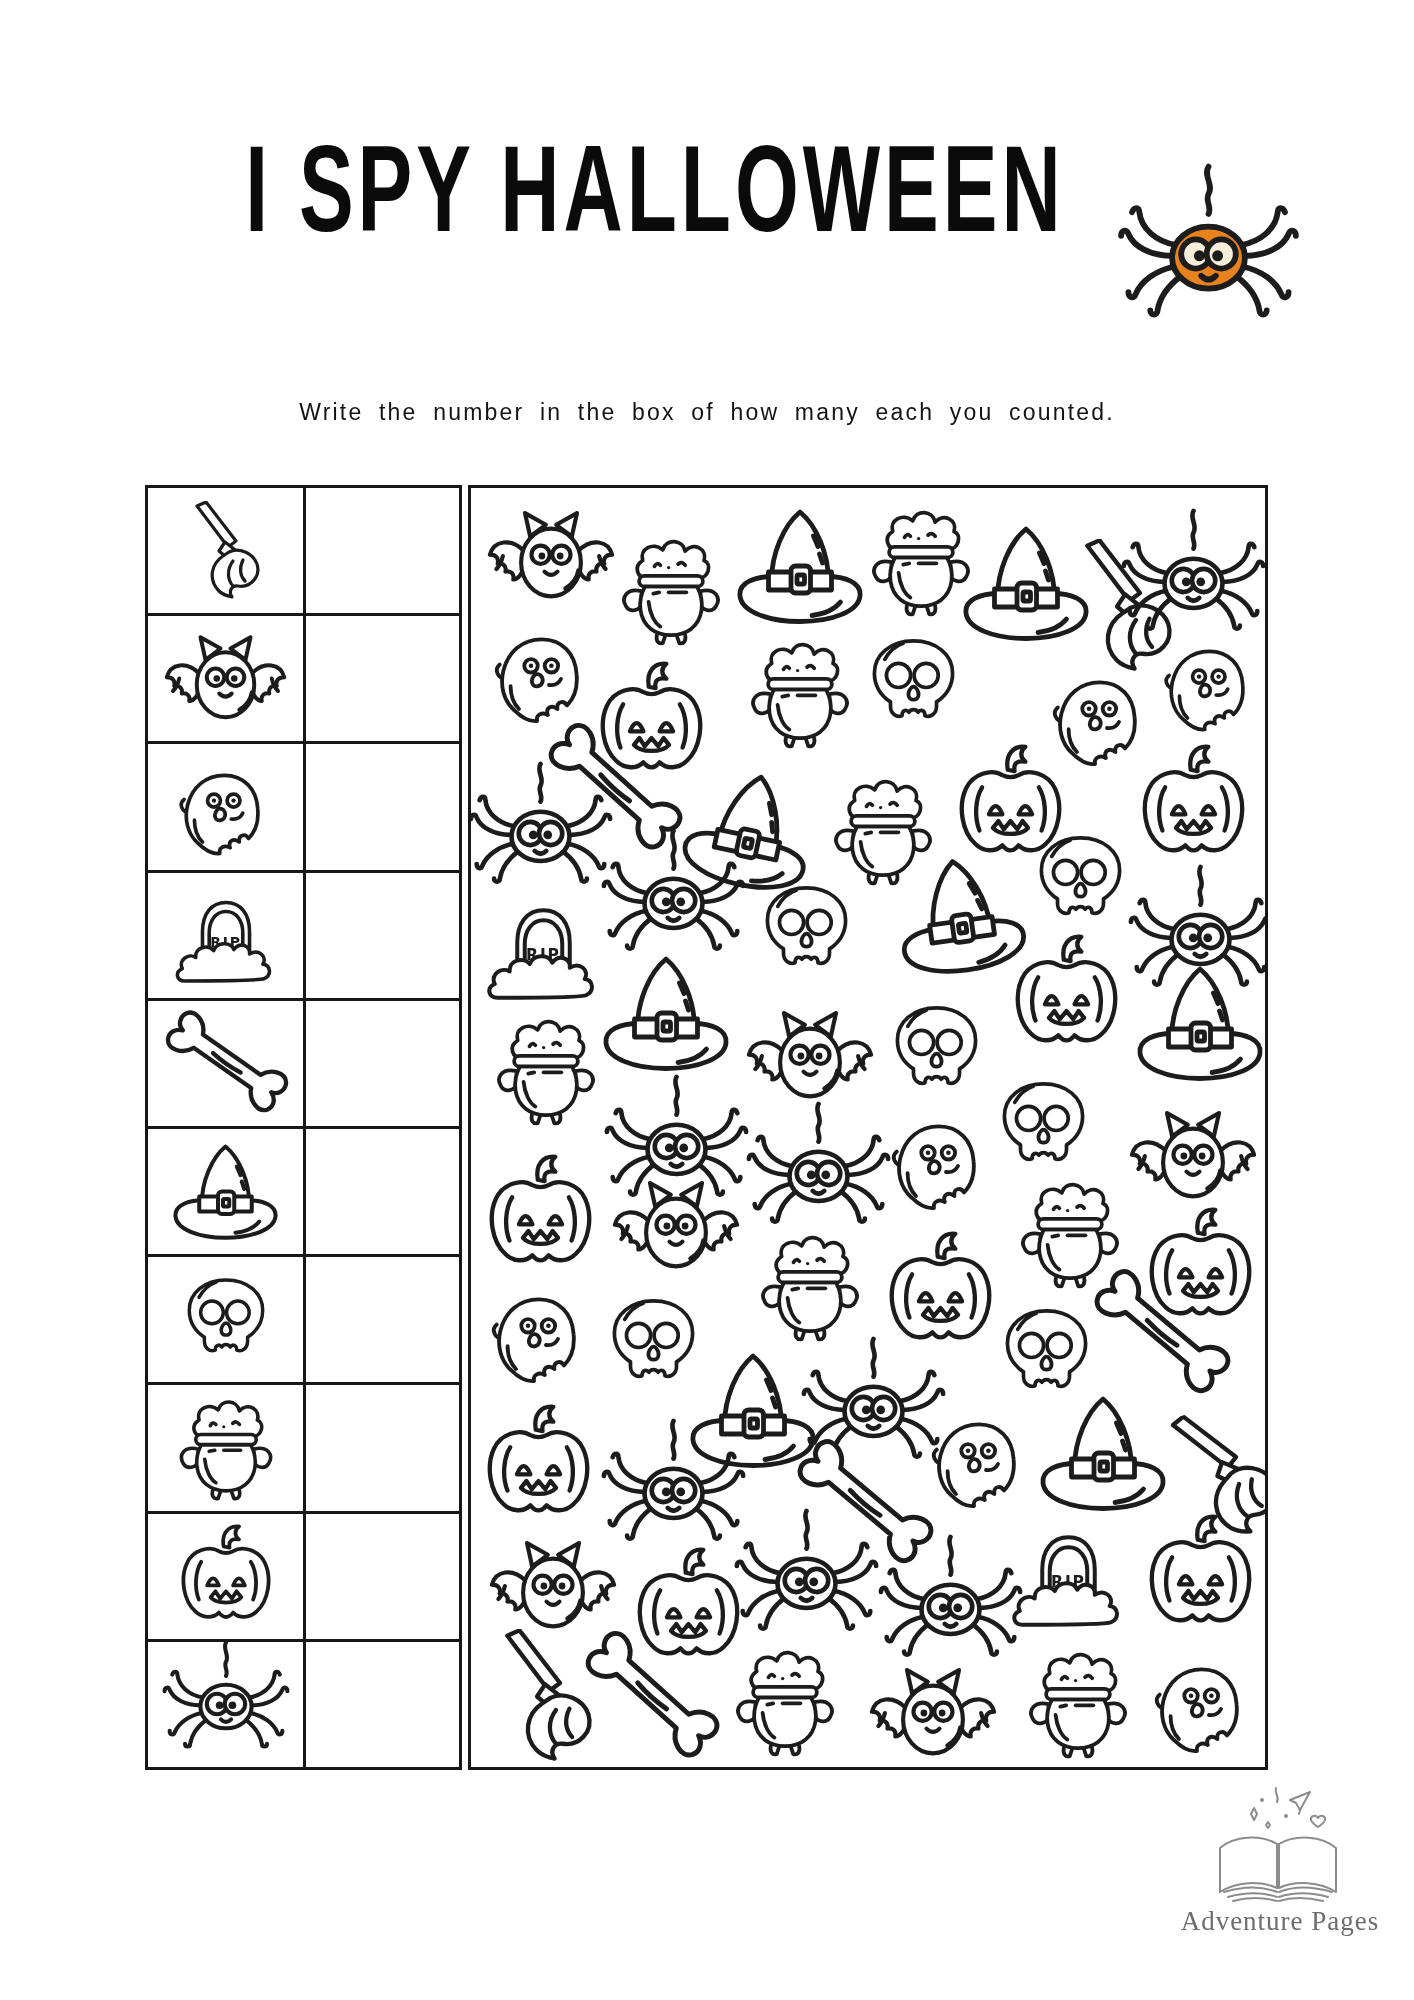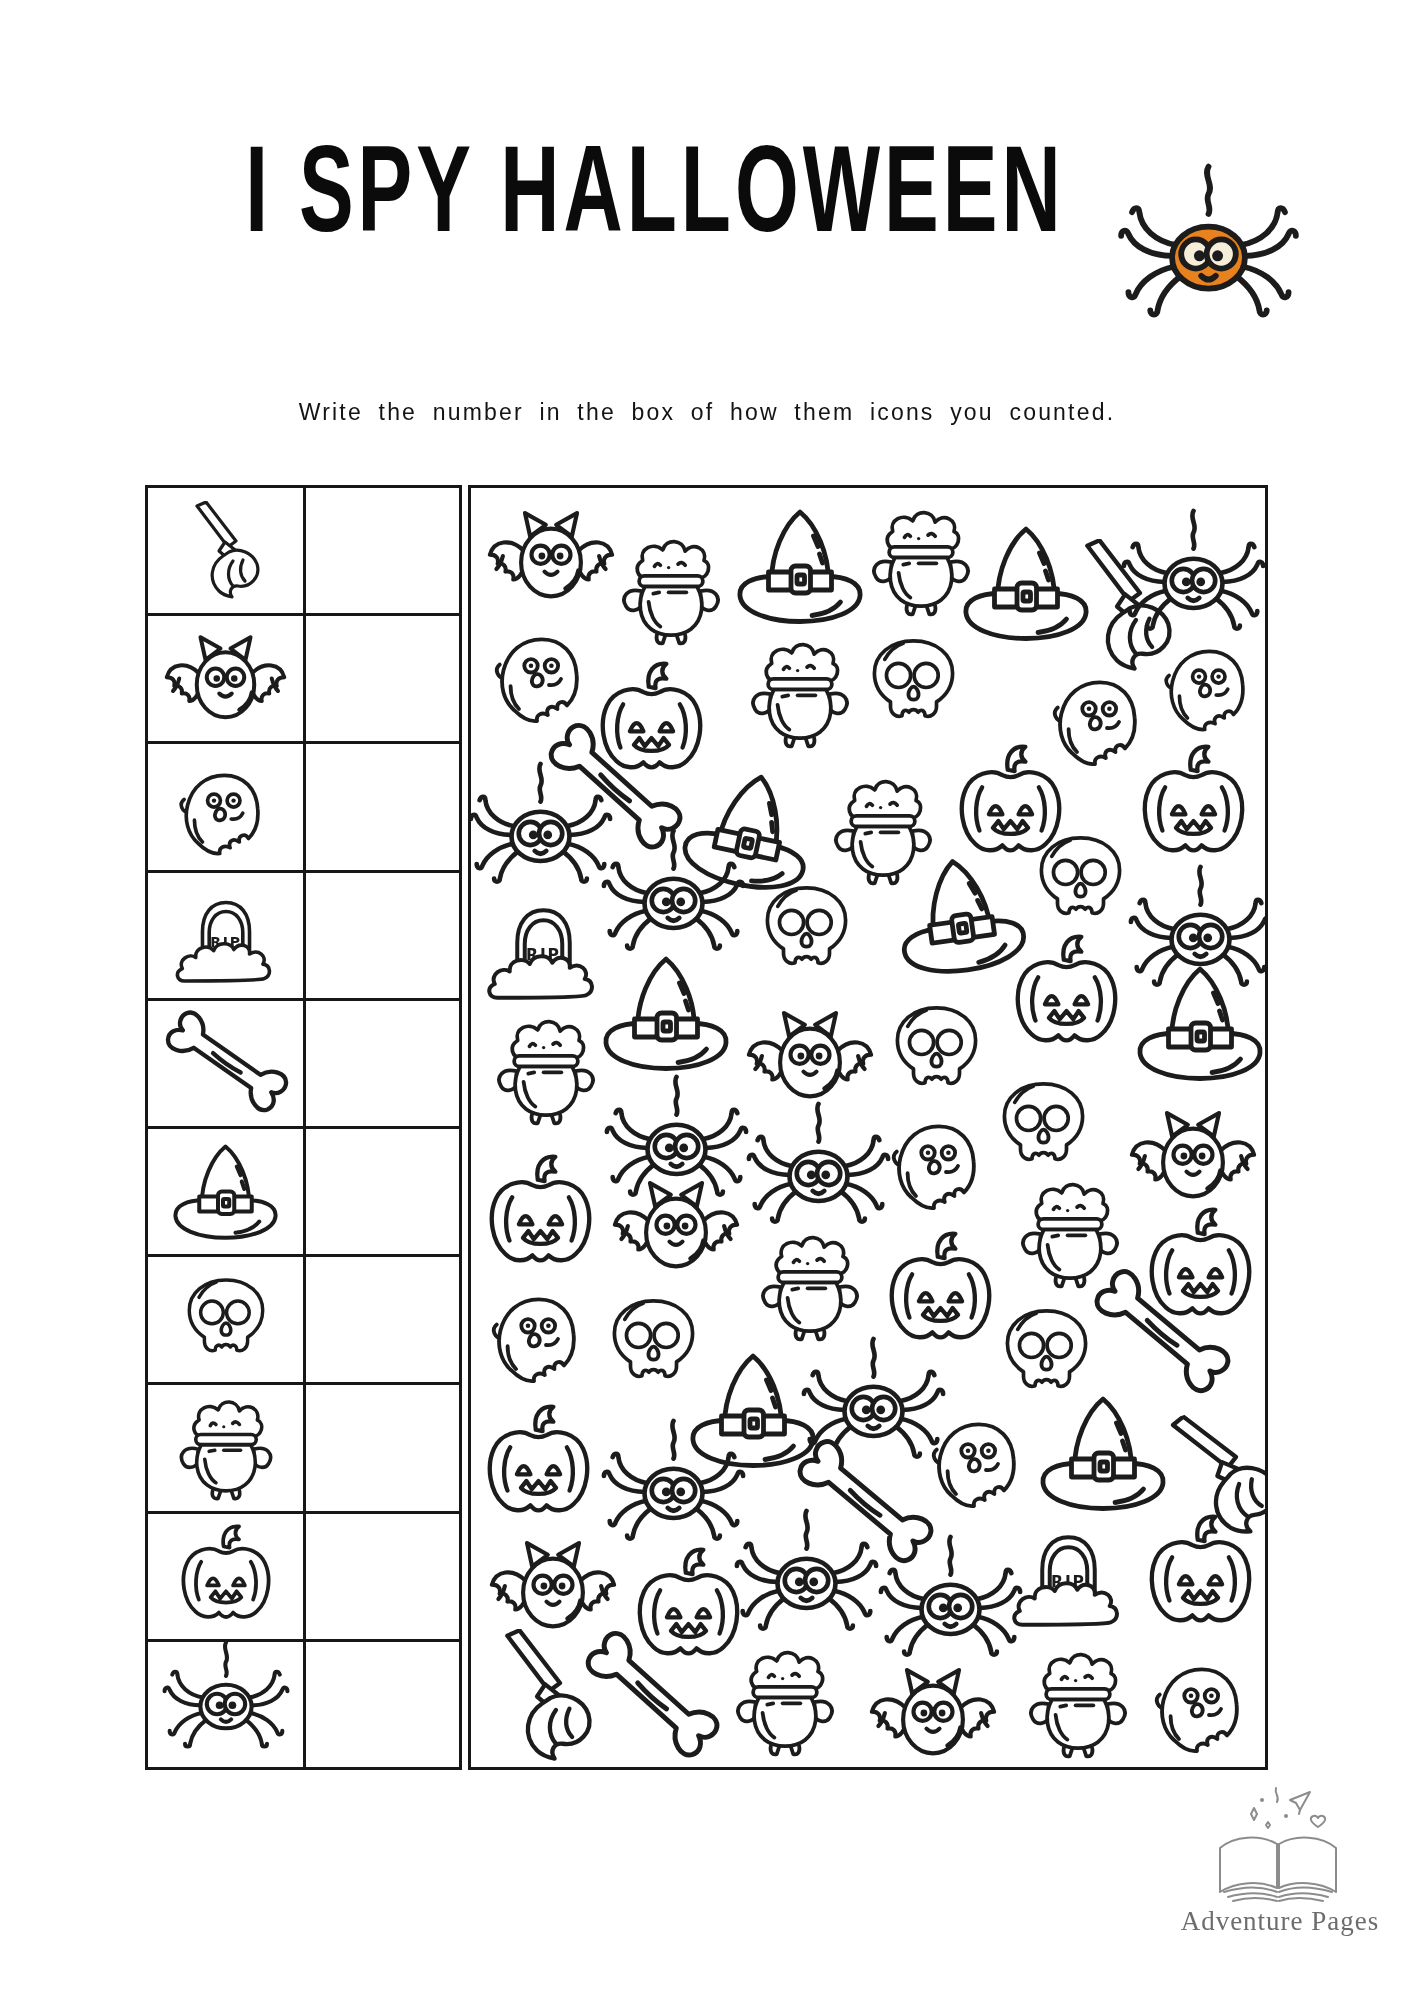--- a/index.html
+++ b/index.html
@@ -163,21 +163,21 @@
 
 <div class="title">I SPY HALLOWEEN</div>
 
 <div class="mascot">
   <svg id="mascot-svg" viewBox="0 0 100 100" style="--body: #E8821F; --eye: #F7EEDA;">
       <use href="#icon-spider"></use>
     </svg>
 </div>
 
 <div class="instructions">
-  <div>Write the number in the box of how them icons you counted.</div>
+  <div>Write the number in the box of how many each you counted.</div>
 </div>
 
 <div class="legend" id="legend">
     <div class="legend-row">
       <div class="icon-cell">
         <svg viewBox="0 0 100 100" style="width:100px;height:100px;transform:rotate(0deg)">
           <use href="#icon-broom"></use>
         </svg>
       </div>
       <div class="answer-cell"></div>

